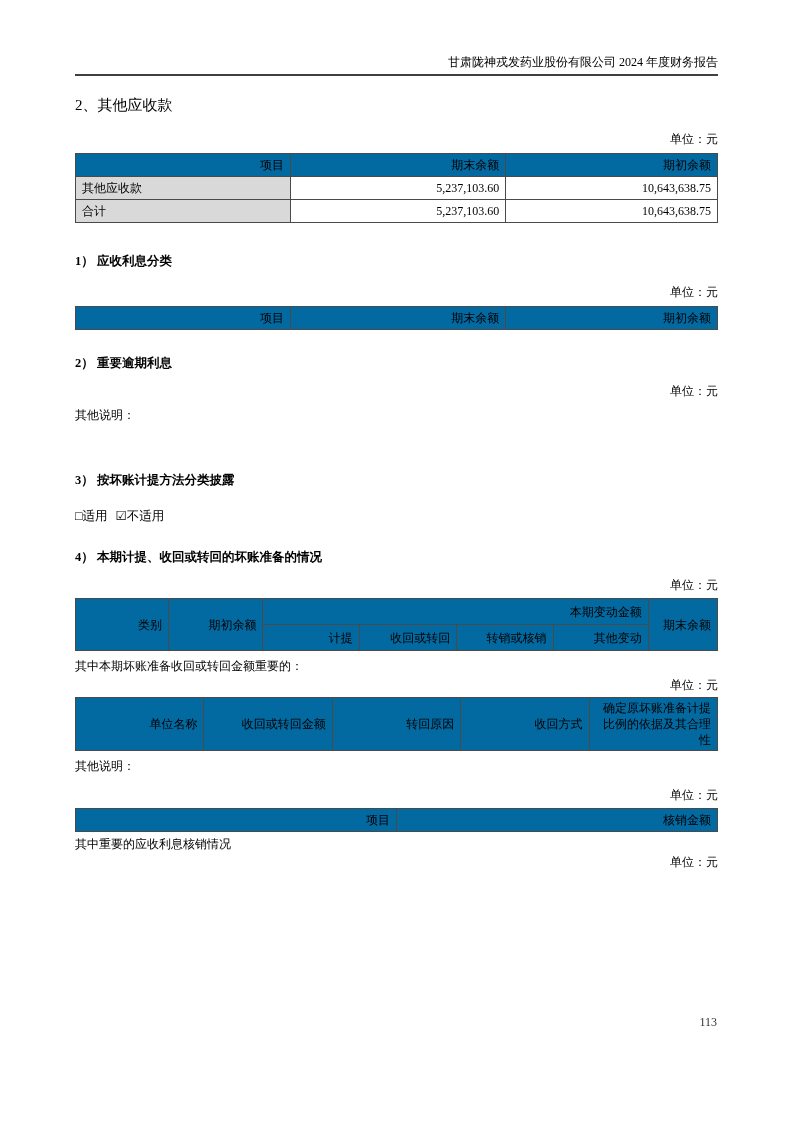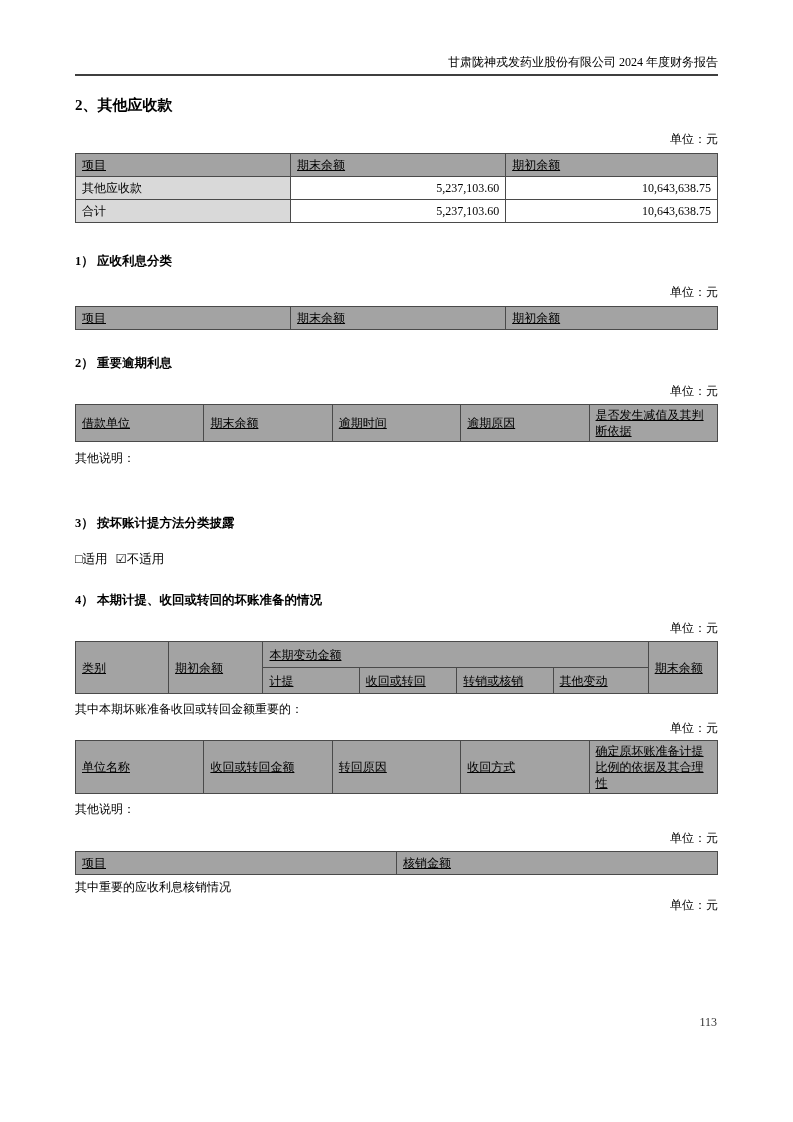--- a/index.html
+++ b/index.html
@@ -11,34 +11,34 @@
     color:#000000;
     overflow:hidden;
   }
   .content { position:absolute; left:75px; top:0; width:643px; }
 
   .doc-header {
     padding-top:55px; padding-bottom:4px;
     text-align:right; font-size:12px; line-height:15px;
     border-bottom:2px solid #3f3f3f;
   }
-  .main-title { margin:19px 0 0 0; font-size:15px; font-weight:bold; line-height:20px; }
+  .main-title { margin:19px 0 0 0; font-size:15px; font-weight:normal; line-height:20px; }
   .unit { text-align:right; font-size:12px; line-height:15px; }
   .heading { font-size:12.5px; font-weight:bold; line-height:17px; }
   .plain { font-size:12px; line-height:16px; }
 
   table { border-collapse:collapse; width:100%; table-layout:fixed; }
   td {
     border:1px solid #4a4a4a;
     font-size:12px; line-height:16px;
     padding:2px 6px;
     vertical-align:middle;
     word-break:break-all;
   }
-  td.hd { background:#a3a3a3; text-align:left;text-decoration:underline; }
+  td.hd { background:#0369a1; text-align:right; }
   td.lbl { background:#d9d9d9; text-align:left; }
   td.num { text-align:right; padding-right:6px; background:#ffffff; }
   .row-h td { height:18px; }
 
   .mt6  { margin-top:6px; }
   .u1 { margin-top:17px; }
   .h-sub1 { margin-top:19px; }
   .h-item1 { margin-top:30px; }
   .u2 { margin-top:15px; }
   .h-item2 { margin-top:25px; }
@@ -123,38 +123,20 @@
         <td class="hd">期末余额</td>
         <td class="hd">期初余额</td>
       </tr>
     </tbody>
       </table>
 
     <div class="heading h-item2">2） 重要逾期利息</div>
 
     <div class="unit u3">单位：元</div>
 
-    <table class="t3">
-      <colgroup>
-          <col style="width:20%">
-          <col style="width:20%">
-          <col style="width:20%">
-          <col style="width:20%">
-          <col style="width:20%">
-        </colgroup>
-      <tbody>
-          <tr>
-        <td class="hd">借款单位</td>
-        <td class="hd">期末余额</td>
-        <td class="hd">逾期时间</td>
-        <td class="hd">逾期原因</td>
-        <td class="hd">是否发生减值及其判断依据</td>
-      </tr>
-    </tbody>
-      </table>
 
     <div class="plain note1">其他说明：</div>
 
     <div class="heading h-item3">3） 按坏账计提方法分类披露</div>
 
     <div class="checkline">
       <span class="cb">□适用</span><span>☑不适用</span>
     </div>
 
     <div class="heading h-item4">4） 本期计提、收回或转回的坏账准备的情况</div>

